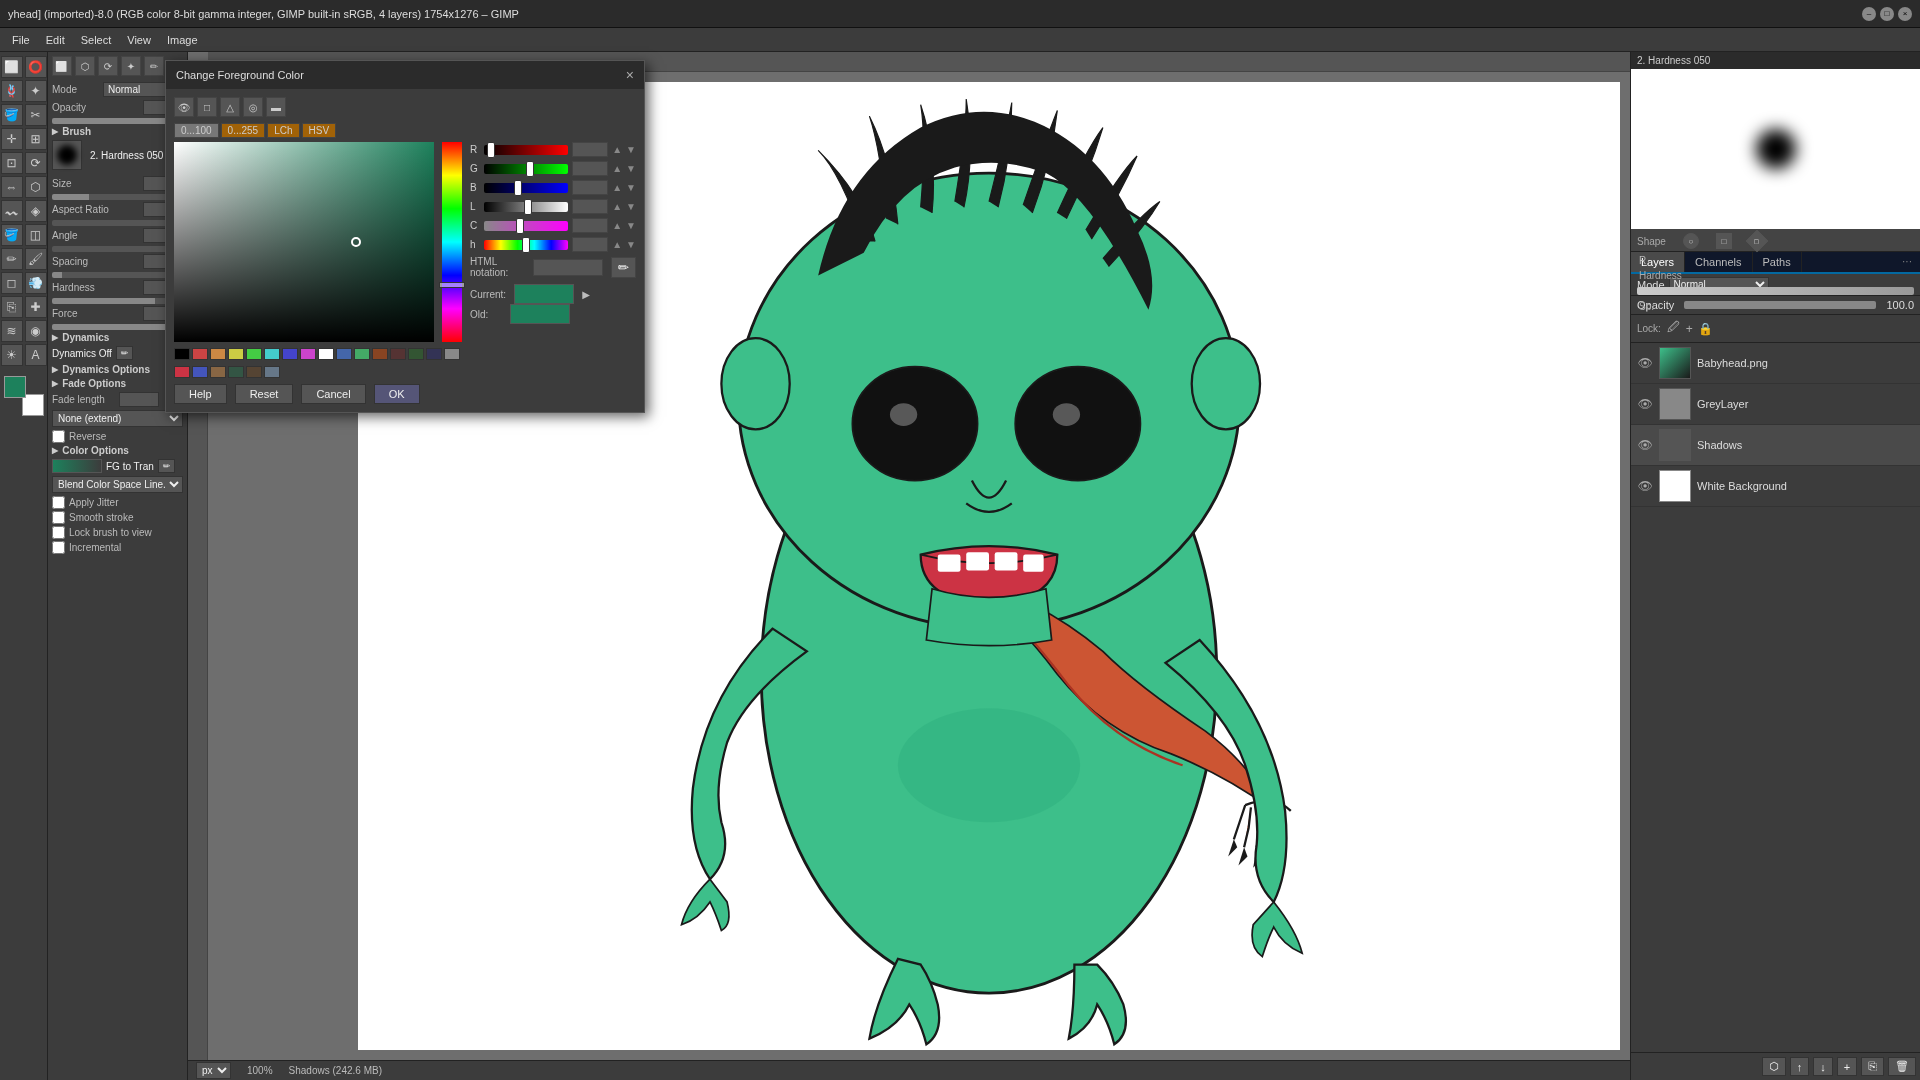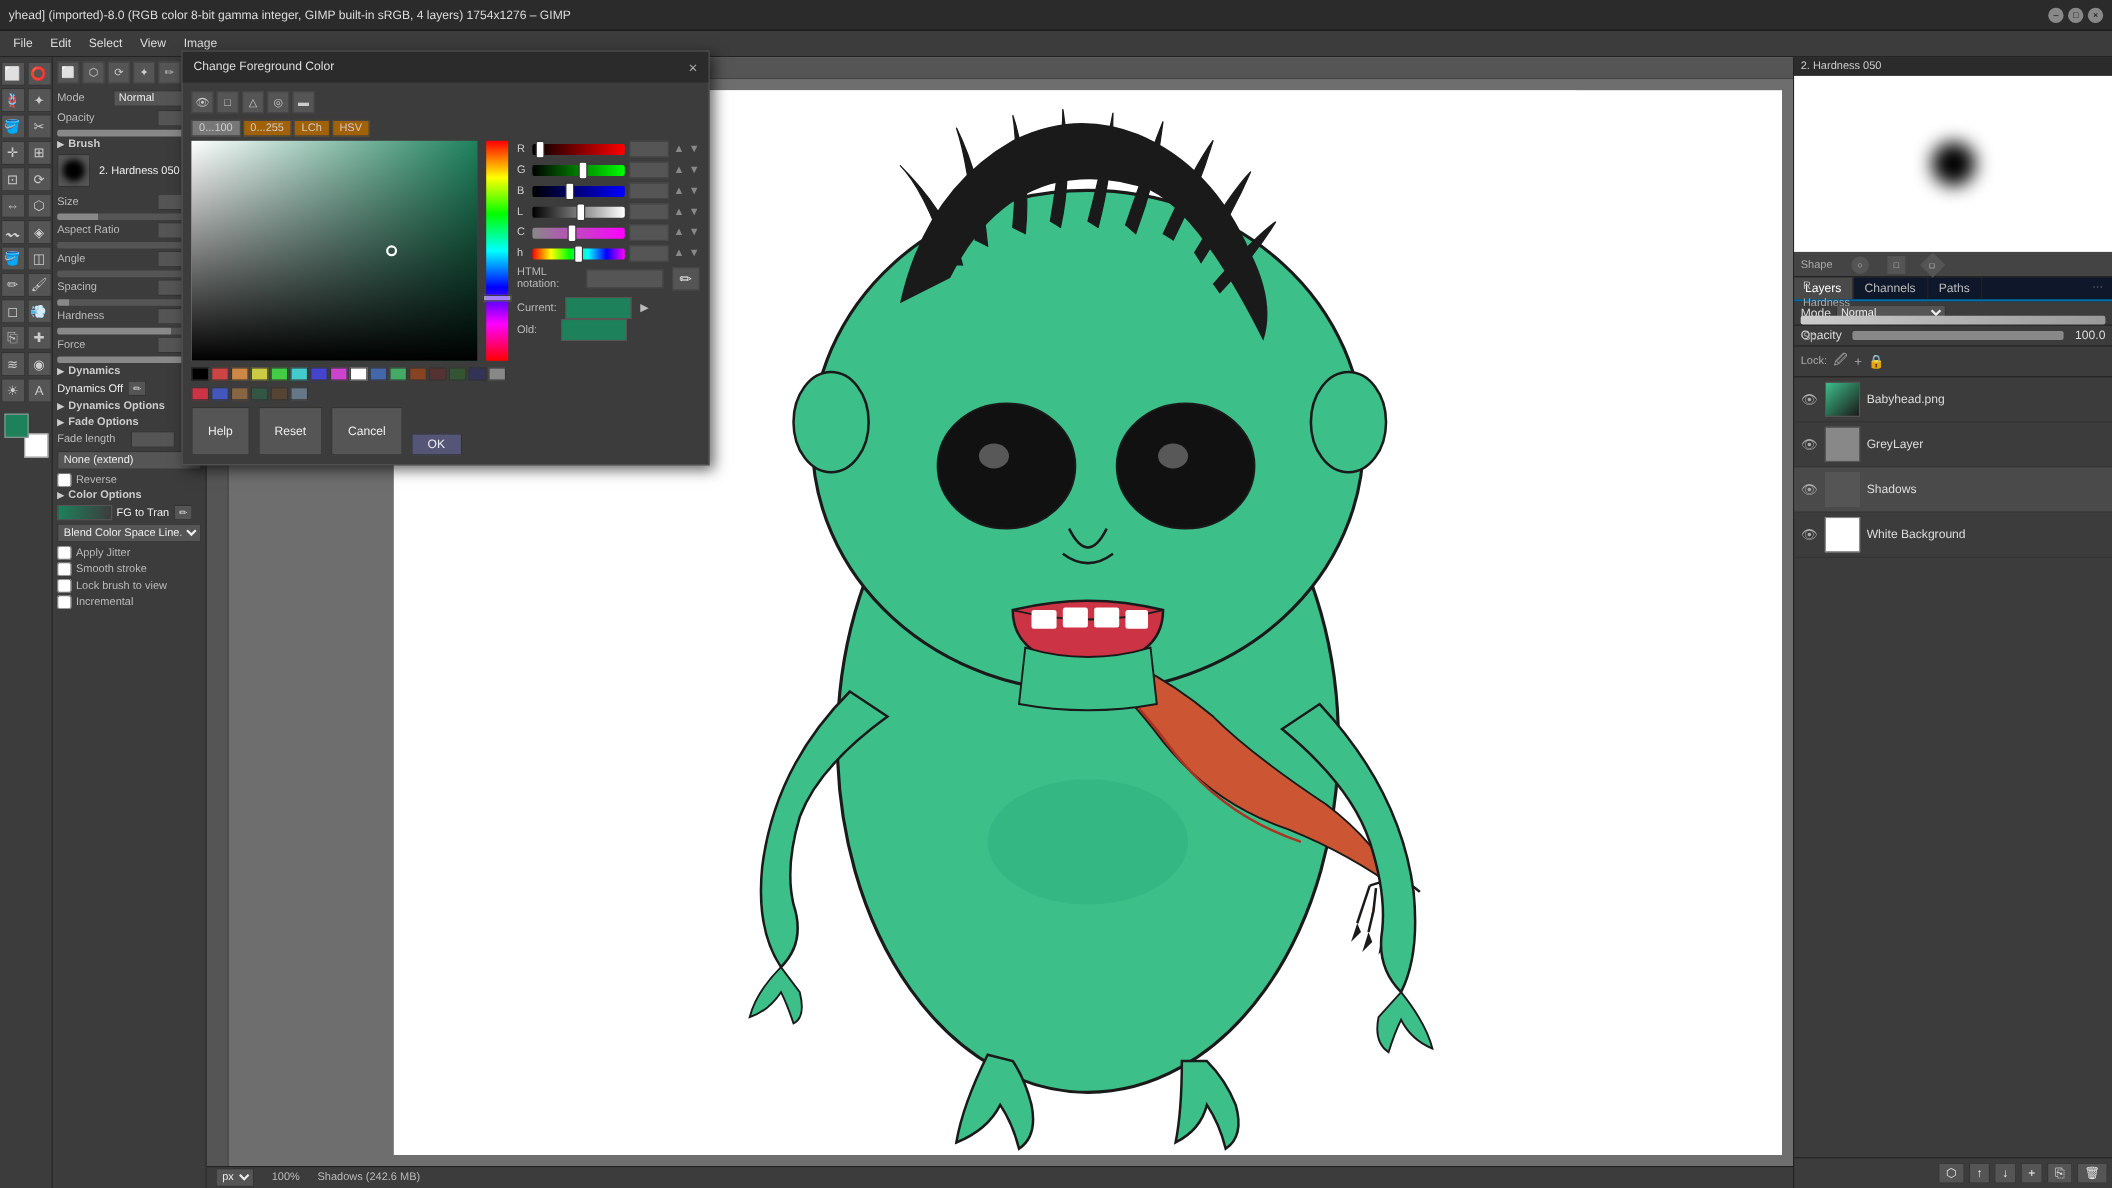--- a/index.html
+++ b/index.html
@@ -61,21 +61,21 @@
     .lock-row { display: flex; align-items: center; padding: 3px 6px; gap: 6px; font-size: 10px; color: #aaa; border-bottom: 1px solid #222; }
     .layer-item { display: flex; align-items: center; padding: 4px 6px; gap: 6px; border-bottom: 1px solid #333; cursor: pointer; }
     .layer-vis { width: 16px; height: 16px; color: #aaa; display: flex; align-items: center; justify-content: center; font-size: 12px; cursor: pointer; }
     .layer-thumb { width: 32px; height: 32px; background: #888; border: 1px solid #555; flex-shrink: 0; }
     .layer-name { font-size: 11px; color: #ddd; }
     .shape-options { display: flex; gap: 17px; padding: 4px 6px; align-items: center; }
     .shape-btn { width: 16px; height: 16px; border: 1px solid #555; background: #555; cursor: pointer; display: flex; align-items: center; justify-content: center; font-size: 8px; color: #ccc; border-radius: 50%; }
     .hardness-bar { height: 8px; background: linear-gradient(to right, #ccc, #999); margin: 4px 6px; border-radius: 2px; }
 
     
-    #color-dialog { position: fixed; top: 46px; left: 165px; width: 480px; background: #3c3c3c; border: 1px solid #555; box-shadow: 4px 4px 12px rgba(0,0,0,0.6); z-index: 100; }
+    #color-dialog { position: fixed; top: 60px; left: 165px; width: 480px; background: #3c3c3c; border: 1px solid #555; box-shadow: 4px 4px 12px rgba(0,0,0,0.6); z-index: 100; }
     #color-dialog-title { background: #2b2b2b; padding: 6px 10px; display: flex; align-items: center; justify-content: space-between; font-size: 11px; color: #ddd; cursor: move; }
     #color-dialog-close { background: none; border: none; color: #aaa; cursor: pointer; font-size: 14px; }
     #color-dialog-body { padding: 8px; }
     .color-picker-top { display: flex; gap: 8px; }
     .color-gradient-box { width: 260px; height: 200px; position: relative; cursor: crosshair; }
     .color-gradient-inner { width: 100%; height: 100%; background: linear-gradient(to bottom, rgba(0,0,0,0) 0%, rgba(0,0,0,1) 100%), linear-gradient(to right, rgba(255,255,255,1) 0%, #1d815c 100%); }
     .color-hue-slider { width: 20px; height: 200px; background: linear-gradient(to bottom, #f00, #ff0, #0f0, #0ff, #00f, #f0f, #f00); cursor: pointer; }
     .color-crosshair { position: absolute; top: 50%; left: 70%; width: 10px; height: 10px; border-radius: 50%; border: 2px solid #fff; transform: translate(-50%, -50%); pointer-events: none; }
     .color-sliders { flex: 1; }
     .color-slider-row { display: flex; align-items: center; gap: 4px; margin-bottom: 4px; font-size: 10px; }
@@ -91,21 +91,21 @@
     .color-val-input { width: 36px; background: #555; border: 1px solid #444; color: #eee; font-size: 10px; padding: 1px 2px; text-align: right; }
     .color-arrow { font-size: 10px; color: #888; cursor: pointer; }
     .current-old { display: flex; flex-direction: column; margin: 6px 0; }
     .current-color-row { display: flex; align-items: center; gap: 8px; font-size: 10px; color: #bbb; }
     .html-notation { display: flex; align-items: center; gap: 8px; margin-bottom: 6px; font-size: 10px; color: #bbb; }
     .html-input { background: #555; border: 1px solid #444; color: #eee; font-size: 10px; padding: 2px 4px; width: 70px; }
     .color-swatches { display: flex; gap: 2px; flex-wrap: wrap; margin: 6px 0; }
     .swatch { width: 16px; height: 12px; cursor: pointer; border: 1px solid #333; }
     .color-dialog-buttons { display: flex; justify-content: flex-start; gap: 8px; margin-top: 6px; }
     .dlg-btn { padding: 3px 14px; font-size: 11px; cursor: pointer; background: #555; border: 1px solid #333; color: #eee; }
-    .dlg-btn.ok { background: #557; margin-top: 24px; }
+    .dlg-btn.ok { background: #557; }
     .picker-icons { display: flex; gap: 3px; margin-bottom: 6px; }
     .picker-icon-btn { width: 20px; height: 20px; background: #555; border: 1px solid #444; cursor: pointer; display: flex; align-items: center; justify-content: center; font-size: 10px; color: #ccc; }
     .range-tabs { display: flex; gap: 2px; margin-bottom: 4px; }
     .range-tab { padding: 1px 6px; font-size: 10px; cursor: pointer; background: #a16207; border: 1px solid #444; color: #ccc; }
     .range-tab.active { background: #777; }
   </style>
 </head>
 <body>
 
 <div id="titlebar">

